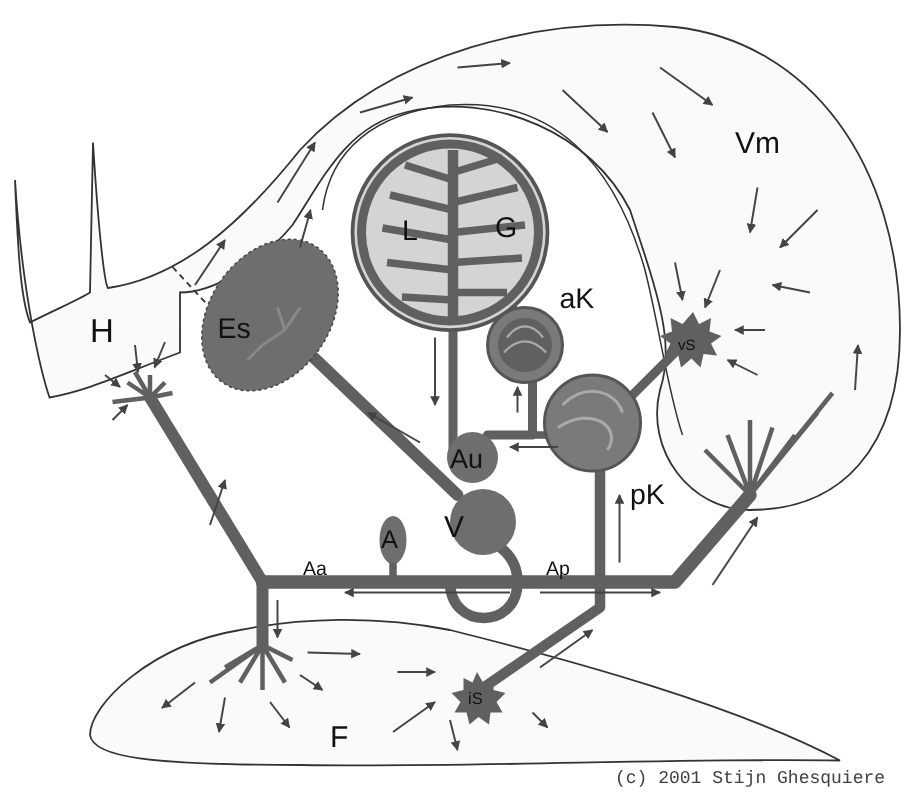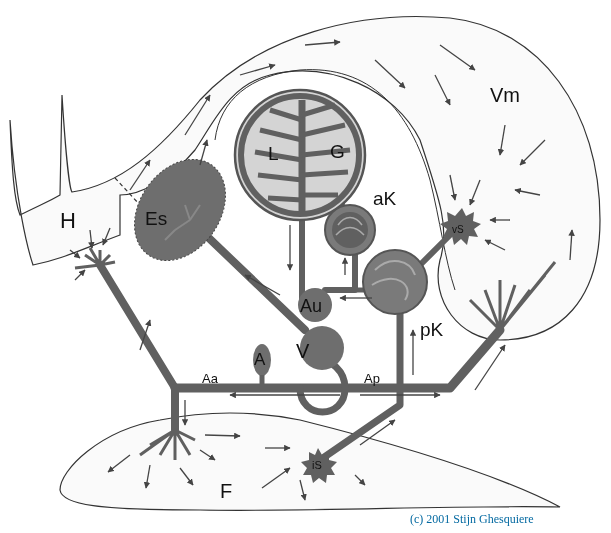--- a/index.html
+++ b/index.html
@@ -1,19 +1,19 @@
 <!DOCTYPE html>
 <html><head>
 <meta charset="utf-8">
 <style>
   html, body { margin: 0; padding: 0; background: #ffffff; }
   body { width: 611px; height: 533px; position: relative; overflow: hidden; font-family: "Liberation Sans", sans-serif; }
   #diagram { position: absolute; left: 0; top: 0; width: 611px; height: 533px; }
   .lbl { font-family: "Liberation Sans", sans-serif; fill: #111; }
-  .credit { position: absolute; left: 410px; top: 512px; font-size: 12px; color: #0369a1; font-family: Liberation Serif, serif; }
+  .credit { position: absolute; left: 410px; top: 512px; font-size: 12px; color: #404040; font-family: Liberation Mono, monospace; }
 </style>
 </head>
 <body>
 
 <svg id="diagram" viewBox="0 0 611 533" xmlns="http://www.w3.org/2000/svg">
   <defs>
     <marker id="ah" viewBox="0 0 10 10" refX="9" refY="5" markerWidth="5" markerHeight="5" orient="auto-start-reverse">
       <path d="M0,0 L10,5 L0,10 z" fill="#444"></path>
     </marker>
   </defs>

